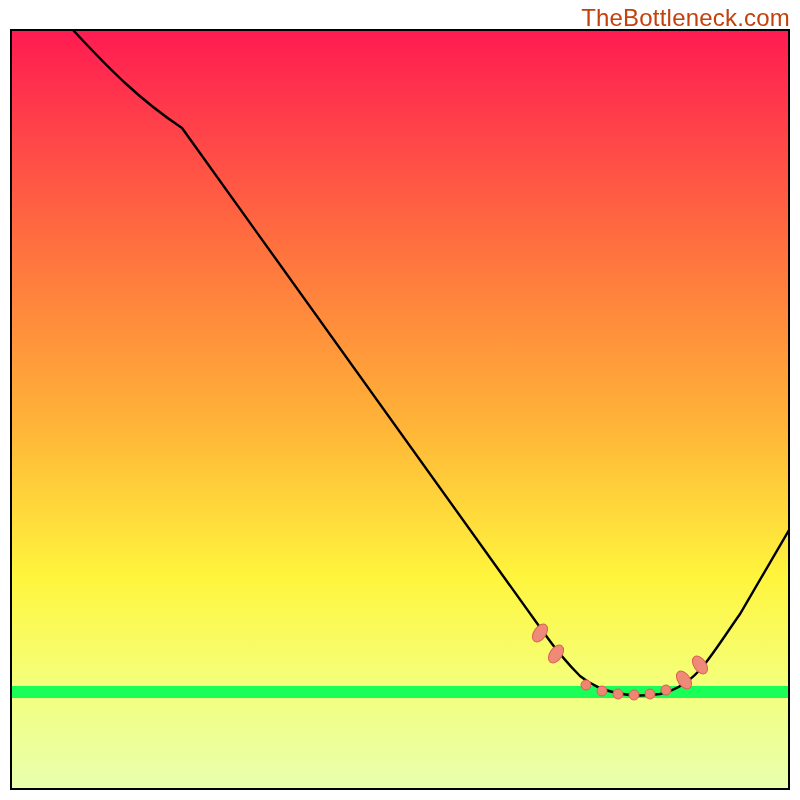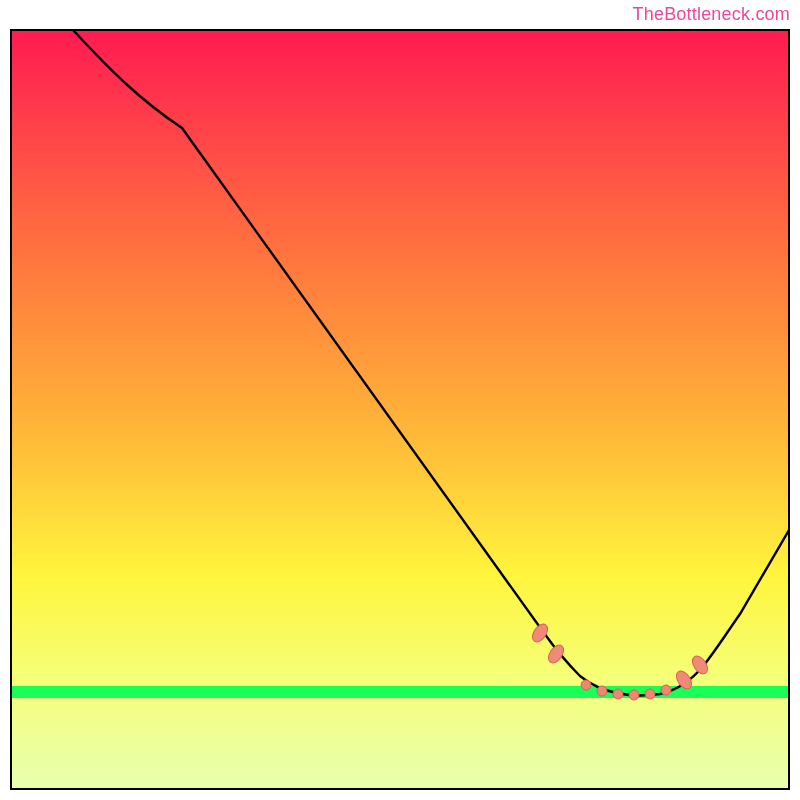--- a/index.html
+++ b/index.html
@@ -13,22 +13,22 @@
   .chart-wrap {
     position: relative;
     width: 800px;
     height: 800px;
   }
   .watermark {
     position: absolute;
     top: 4px;
     right: 10px;
     font-family: Arial, Helvetica, sans-serif;
-    font-size: 18px;
-    color: #ec4899;
+    font-size: 24px;
+    color: #c2410c;
     letter-spacing: 0.2px;
     user-select: none;
   }
   svg.chart {
     position: absolute;
     left: 0;
     top: 0;
     width: 800px;
     height: 800px;
   }

